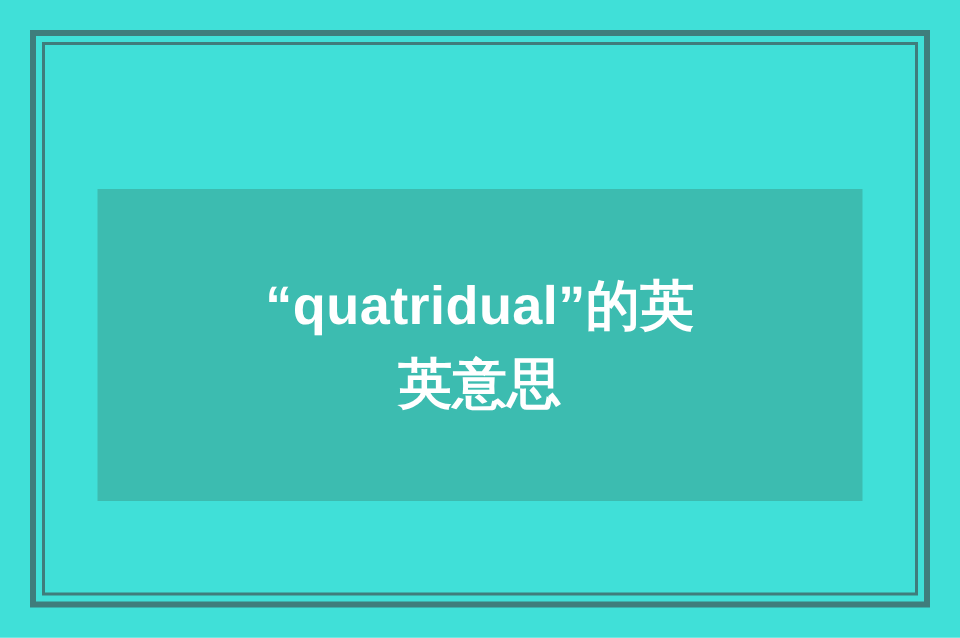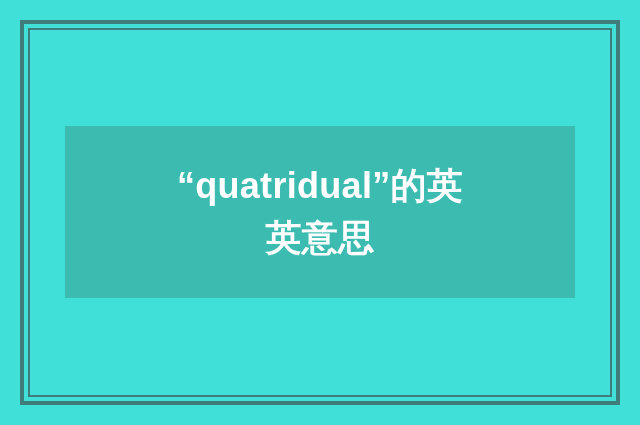--- a/index.html
+++ b/index.html
@@ -43,21 +43,21 @@
     box-sizing: border-box;
     pointer-events: none;
   }
 
   
   .title-panel {
     position: absolute;
     left: 65px;
     top: 126px;
     width: 510px;
-    height: 172px;
+    height: 208px;
     background: #3cbcb0;
     box-sizing: border-box;
     display: flex;
     align-items: center;
     justify-content: center;
   }
 
   .title-text {
     color: #ffffff;
     font-size: 36px;

